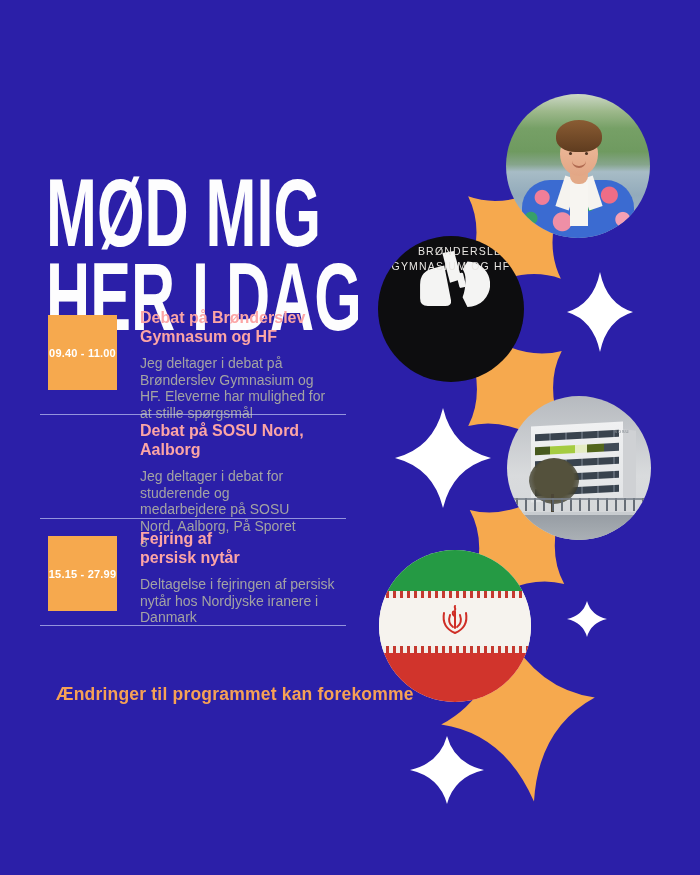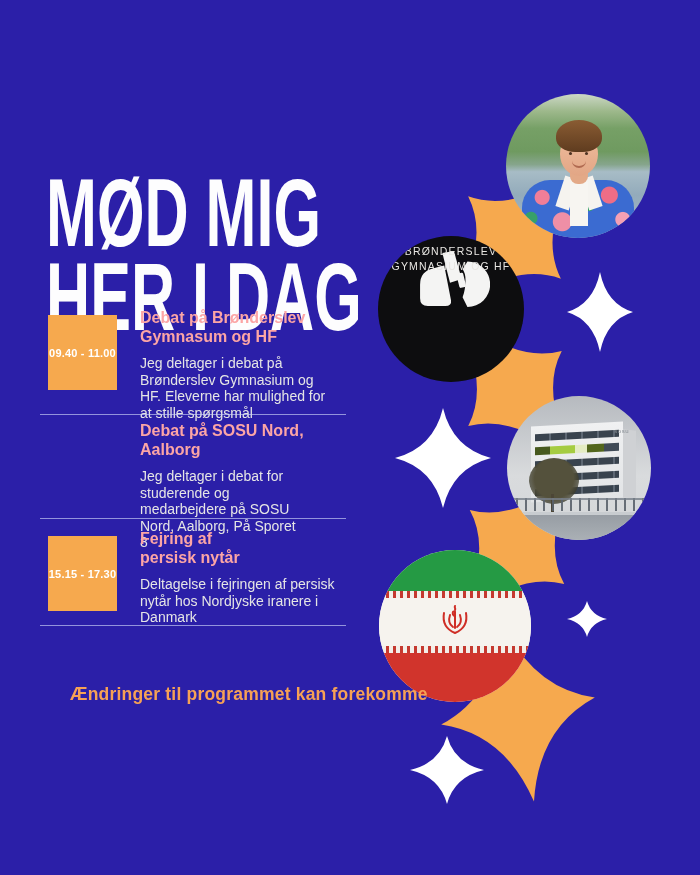--- a/index.html
+++ b/index.html
@@ -26,28 +26,28 @@
     position:absolute;left:0;top:7px;width:69px;height:75px;background:#f6a94e;
     display:flex;align-items:center;justify-content:center;
     color:#ffffff;font-size:11px;font-weight:bold;letter-spacing:0.2px;
   }
   .event-text{position:absolute;left:92px;top:0;width:228px;}
   .event-title{
     margin:0;color:#fca5a5;font-size:16px;line-height:19px;font-weight:bold;
     white-space:pre-line;
   }
   .event-desc{
-    margin:9px 0 0;color:#e5e5e5;font-size:14px;line-height:16.5px;
+    margin:9px 0 0;color:#a3a3a3;font-size:14px;line-height:16.5px;
     white-space:pre-line;
   }
   .divider{position:absolute;left:40px;width:306px;height:1px;
     background:rgba(205,212,248,0.65);z-index:3;}
   #divider1{top:366px}#divider2{top:470px}#divider3{top:577px}
   .footer-note{
-    position:absolute;left:70px;top:636px;z-index:3;
+    position:absolute;left:56px;top:636px;z-index:3;
     color:#f6a155;font-size:17.5px;font-weight:bold;letter-spacing:0.2px;
   }
 
   
   .circle{position:absolute;border-radius:50%;overflow:hidden;z-index:2;}
   .circle>div{position:absolute;}
   #speaker-photo{left:506px;top:46px;width:144px;height:144px;}
   #school-logo{left:378px;top:188px;width:146px;height:146px;background:#0d0d0f;
     display:flex;flex-direction:column;align-items:center;}
   #campus-photo{left:507px;top:348px;width:144px;height:144px;}
@@ -78,21 +78,21 @@
     background:linear-gradient(180deg,#f0bd9e,#e2a685);}
   .sp-hair{left:50px;top:26px;width:46px;height:32px;
     border-radius:50% 50% 42% 42%;
     background:linear-gradient(180deg,#8a5c33,#5f3c1f);}
   .sp-eye{width:3px;height:3px;border-radius:50%;background:#4e3222;top:58px;}
   .sp-smile{left:66px;top:64px;width:14px;height:8px;
     border-bottom:2px solid #b06a50;border-radius:0 0 10px 10px;}
 
   
   .logo-mark{margin-top:14px;}
-  .logo-text{margin-top:8px;text-align:center;color:#e8e6e2;
+  .logo-text{margin-top:8px;text-align:right;color:#e8e6e2;
     font-size:10.5px;line-height:15px;letter-spacing:1.2px;}
 
   
   .bd-sky{left:0;top:0;width:144px;height:144px;
     background:linear-gradient(180deg,#b6babf,#d9dbdd 55%,#d3d6d8);}
   .bd-main{left:24px;top:28px;width:92px;height:76px;
     background:linear-gradient(180deg,#f0f1f2,#e2e4e6);transform:skewY(-3deg);}
   .bd-side{left:116px;top:34px;width:13px;height:68px;background:#cfd1d4;
     transform:skewY(7deg);}
   .bd-row{left:4px;right:4px;height:7px;
@@ -171,21 +171,21 @@
 studerende og
 medarbejdere på SOSU
 Nord, Aalborg, På Sporet
 8</p>
     </div>
   </div>
   <div class="divider" id="divider2"></div>
 
   <div class="event" id="event3">
     <div class="time-badge">
-      <span>15.15 - 17.30</span>
+      <span>15.15 - 27.99</span>
     </div>
     <div class="event-text">
       <h3 class="event-title">Fejring af
 persisk nytår</h3>
       <p class="event-desc">Deltagelse i fejringen af persisk
 nytår hos Nordjyske iranere i
 Danmark</p>
     </div>
   </div>
   <div class="divider" id="divider3"></div>

